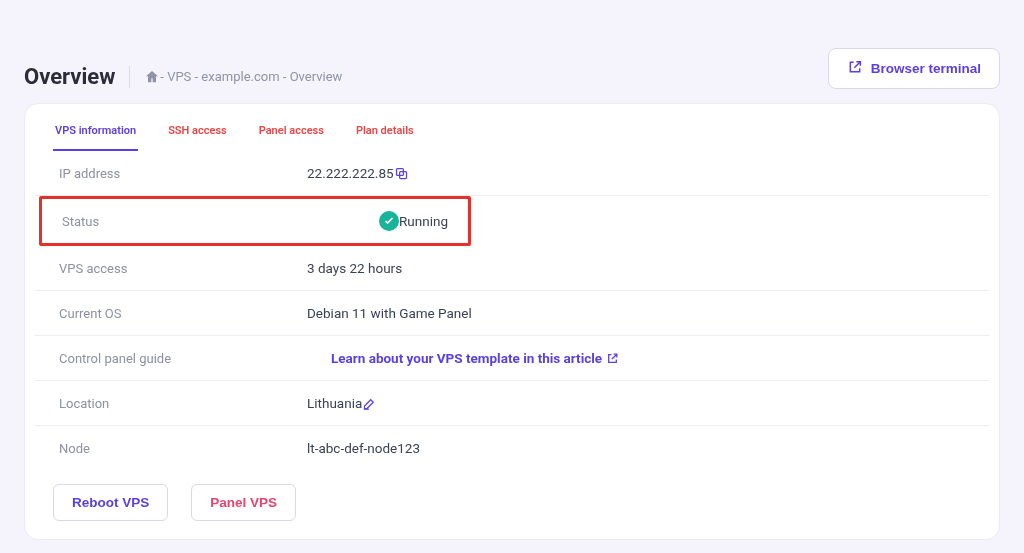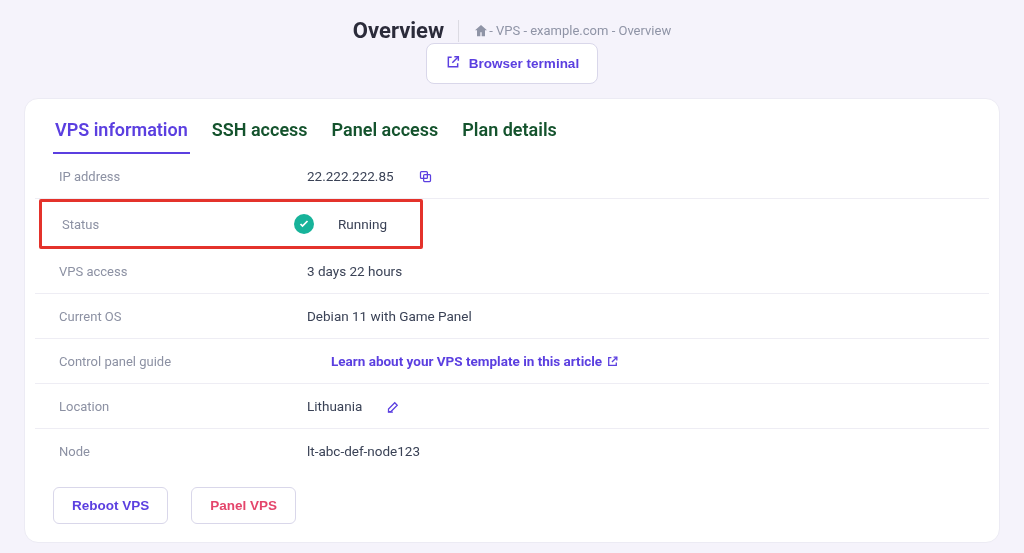--- a/index.html
+++ b/index.html
@@ -6,24 +6,23 @@
   body {
     font-family: -apple-system, BlinkMacSystemFont, "Segoe UI", Roboto, Arial, sans-serif;
     background: #f5f3fb;
     width: 1024px;
     height: 553px;
     overflow: hidden;
     color: #2f3b52;
   }
   .topbar {
     display: flex;
-    align-items: center;
+    align-items: flex-end;
     justify-content: space-between;
     padding: 18px 24px 14px 24px;
-    flex-direction: column;
   }
   .topbar-left {
     display: flex;
     align-items: center;
     gap: 14px;
   }
   .page-title {
     font-size: 22px;
     font-weight: 700;
     color: #2b2b3a;
@@ -45,36 +44,37 @@
     align-items: center;
     gap: 8px;
     border: 1px solid #d9d7ea;
     background: #ffffff;
     color: #5b3fe0;
     font-weight: 600;
     font-size: 13.5px;
     padding: 10px 18px;
     border-radius: 8px;
     cursor: pointer;
+    margin-top: 30px;
   }
   .panel {
     background: #ffffff;
     border-radius: 14px;
     margin: 0 24px 18px 24px;
     border: 1px solid #ecebf4;
     padding: 0 0 18px 0;
   }
   .tabs {
     display: flex;
-    gap: 20px;
+    gap: 28px;
     padding: 14px 28px 0 28px;
-    font-size: 18px;
+    font-size: 11px;
   }
   .tab {
-    color: #14532d;
+    color: #ef4444;
     font-weight: 600;
     padding: 6px 2px 12px 2px;
     cursor: pointer;
   }
   .tab.active {
     color: #5b3fe0;
     border-bottom: 2px solid #5b3fe0;
   }
   .rows {
     padding: 0 10px 0 10px;
@@ -89,29 +89,30 @@
   .row .label {
     width: 248px;
     color: #8c91a3;
     font-size: 13px;
   }
   .row .value {
     color: #3a4256;
     font-size: 13.5px;
     display: flex;
     align-items: center;
-    gap: 24px;
+    gap: 0;
   }
   .row.highlight {
     border: 3px solid #e4322b;
     border-radius: 2px;
-    width: 384px;
+    width: 432px;
     margin-left: 4px;
     padding: 12px 20px;
     background: #fff;
+    justify-content: space-between;
   }
   .status-dot {
     width: 20px; height: 20px; border-radius: 50%;
     background: #17b39a;
     display: flex; align-items: center; justify-content: center;
   }
   .status-dot svg { display:block; }
   .copy-icon, .edit-icon, .ext-icon { display: inline-flex; cursor: pointer; }
   .link-val {
     color: #5b3fe0;

